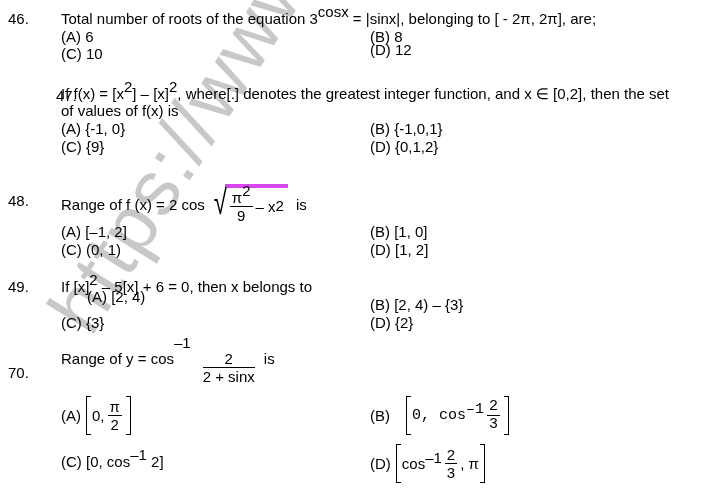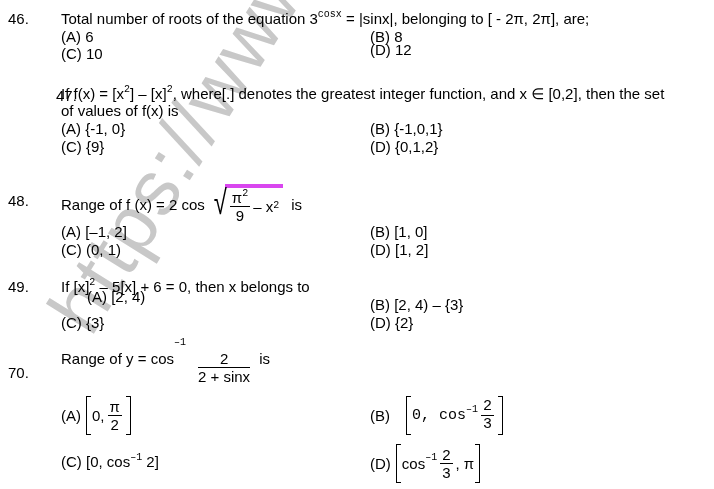--- a/index.html
+++ b/index.html
@@ -14,21 +14,21 @@
     transform: rotate(-58deg); transform-origin: left top;
     white-space: nowrap; z-index: 0; pointer-events: none;
     top: 300px; left: 30px;
   }
   .q { position: absolute; left: 0; width: 714px; z-index: 1; }
   .num { position: absolute; left: 8px; }
   .stem { position: absolute; left: 61px; white-space: nowrap; }
   .opt { position: absolute; white-space: nowrap; }
   .optL { left: 61px; }
   .optR { left: 370px; }
-  sup { font-size: 10px; line-height: 0; position: relative; top: -1px; font-family: Liberation Mono, monospace; }
+  sup { font-size: 15px; line-height: 0; position: relative; top: -1px; }
   .frac { display: inline-block; vertical-align: middle; text-align: center; margin: 0 3px; }
   .frac .n { display: block; border-bottom: 1px solid #000; padding: 0 2px; line-height: 17px; }
   .frac .d { display: block; line-height: 17px; }
   .sqrt { display: inline-block; vertical-align: middle; position: relative; padding-left: 14px; }
   .sqrt .rad { display: inline-block; border-top: 4px solid #d946ef; padding: 1px 4px 0 2px; }
   .sqrt .sign { position: absolute; left: 0; top: -2px; font-size: 34px; line-height: 40px; transform: scaleX(0.7); }
   .bracket { display: inline-block; vertical-align: middle; position: relative; padding: 0 6px; }
   .bracket::before, .bracket::after {
     content: ""; position: absolute; top: -2px; bottom: -2px; width: 4px;
     border: 1.5px solid #000;

